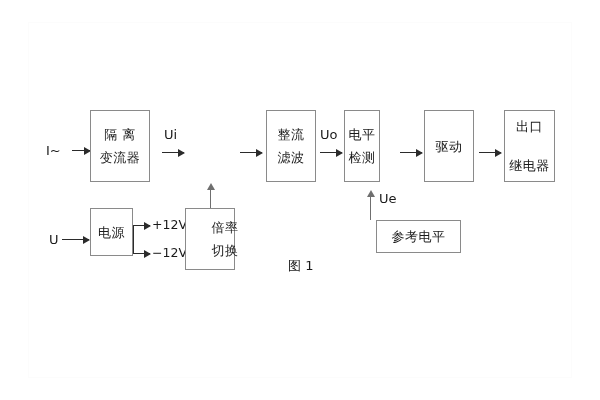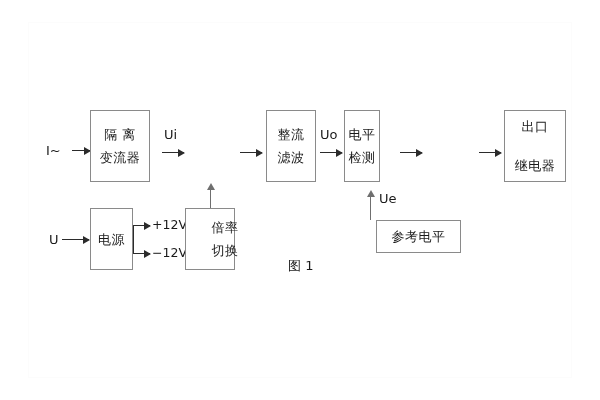--- a/index.html
+++ b/index.html
@@ -127,32 +127,35 @@
   <div class="lbl" style="left:320px; top:128px;">Uo</div>
   <div class="harrow" style="left:320px; top:152px; width:22px;"></div>
 
   <div class="box" style="left:344px; top:110px; width:36px; height:72px;">
     <span class="ln">电平</span>
     <span class="ln">检测</span>
   </div>
 
   <div class="harrow" style="left:400px; top:152px; width:22px;"></div>
 
+  <div class="box single" style="left:424px; top:110px; width:50px; height:72px;">
+    <span class="ln">驱动</span>
+  </div>
 
   <div class="harrow" style="left:479px; top:152px; width:22px;"></div>
 
-  <div class="box" style="left:504px; top:110px; width:62px; height:72px;gap:16px;">
+  <div class="box" style="left:504px; top:110px; width:51px; height:72px;gap:16px;">
     <span class="ln">出口</span>
     <span class="ln">继电器</span>
   </div>
 
   <div class="lbl" style="left:49px; top:233px;">U</div>
   <div class="harrow" style="left:62px; top:239px; width:27px;"></div>
 
-  <div class="box single" style="left:90px; top:208px; width:43px; height:62px;">
+  <div class="box single" style="left:90px; top:208px; width:43px; height:48px;">
     <span class="ln">电源</span>
   </div>
 
   <div class="harrow" style="left:133px; top:225px; width:17px;"></div>
   <div class="lbl small" style="left:152px; top:219px;">+12V</div>
 
   <div class="harrow" style="left:133px; top:253px; width:17px;"></div>
   <div class="lbl small" style="left:152px; top:247px;">−12V</div>
 
   <div style="position:absolute; left:133px; top:225px; width:1px; height:29px; background:#2b2b2b;"></div>

